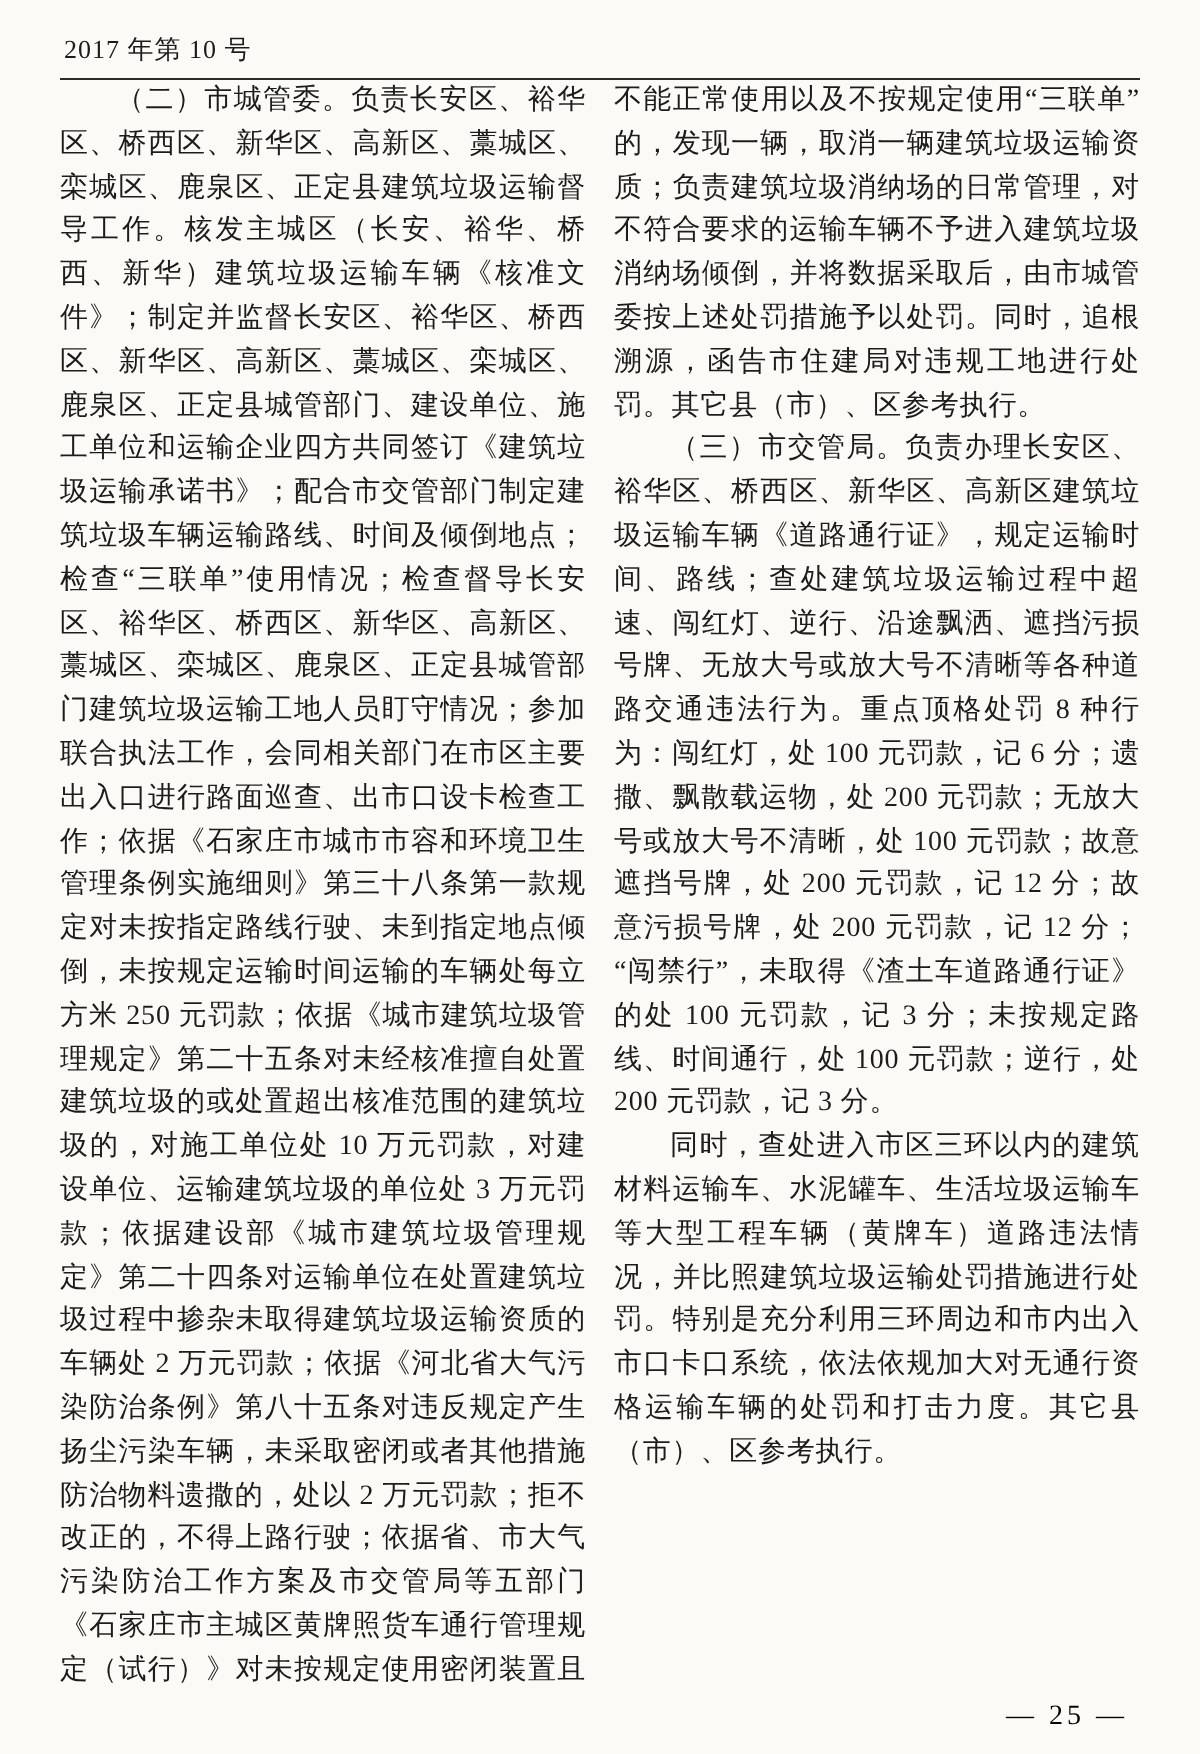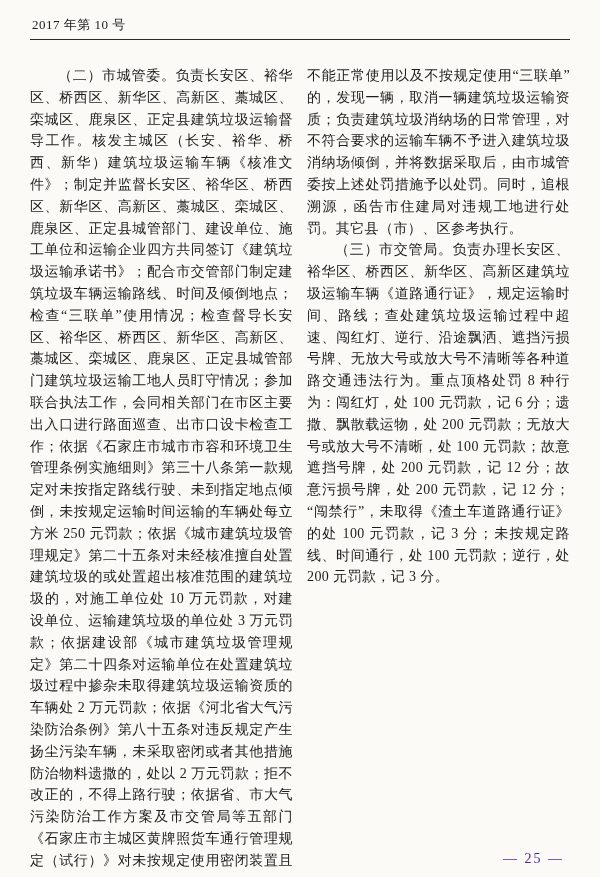--- a/index.html
+++ b/index.html
@@ -28,21 +28,21 @@
     border-bottom: 1.5px solid #2b2b2b;
   }
   .issue-number {
     letter-spacing: 0.5px;
   }
   .publication-title {
     font-style: italic;
     letter-spacing: 1px;
   }
   .article-body {
-    margin-top: 25px;
+    margin-top: 0;
     height: 807px;
     overflow: hidden;
     column-count: 2;
     column-gap: 14px;
     column-fill: auto;
     font-size: 14px;
     line-height: 21.8px;
     text-align: justify;
     text-justify: inter-character;
   }
@@ -51,34 +51,35 @@
     padding: 0;
     text-indent: 2em;
     letter-spacing: 0.4px;
   }
   .page-footer {
     position: absolute;
     right: 36px;
     bottom: 10px;
     font-size: 14px;
     letter-spacing: 2px;
-    color: #4c1d95;
+    color: #000000;
   }
 </style>
 </head>
 <body>
 
 <div class="page">
 
   <div class="page-header">
     <span class="issue-number">2017 年第 10 号</span>
   </div>
 
   <div class="article-body">
     <p>（二）市城管委。负责长安区、裕华区、桥西区、新华区、高新区、藁城区、栾城区、鹿泉区、正定县建筑垃圾运输督导工作。核发主城区（长安、裕华、桥西、新华）建筑垃圾运输车辆《核准文件》；制定并监督长安区、裕华区、桥西区、新华区、高新区、藁城区、栾城区、鹿泉区、正定县城管部门、建设单位、施工单位和运输企业四方共同签订《建筑垃圾运输承诺书》；配合市交管部门制定建筑垃圾车辆运输路线、时间及倾倒地点；检查“三联单”使用情况；检查督导长安区、裕华区、桥西区、新华区、高新区、藁城区、栾城区、鹿泉区、正定县城管部门建筑垃圾运输工地人员盯守情况；参加联合执法工作，会同相关部门在市区主要出入口进行路面巡查、出市口设卡检查工作；依据《石家庄市城市市容和环境卫生管理条例实施细则》第三十八条第一款规定对未按指定路线行驶、未到指定地点倾倒，未按规定运输时间运输的车辆处每立方米 250 元罚款；依据《城市建筑垃圾管理规定》第二十五条对未经核准擅自处置建筑垃圾的或处置超出核准范围的建筑垃圾的，对施工单位处 10 万元罚款，对建设单位、运输建筑垃圾的单位处 3 万元罚款；依据建设部《城市建筑垃圾管理规定》第二十四条对运输单位在处置建筑垃圾过程中掺杂未取得建筑垃圾运输资质的车辆处 2 万元罚款；依据《河北省大气污染防治条例》第八十五条对违反规定产生扬尘污染车辆，未采取密闭或者其他措施防治物料遗撒的，处以 2 万元罚款；拒不改正的，不得上路行驶；依据省、市大气污染防治工作方案及市交管局等五部门《石家庄市主城区黄牌照货车通行管理规定（试行）》对未按规定使用密闭装置且不能正常使用以及不按规定使用“三联单”的，发现一辆，取消一辆建筑垃圾运输资质；负责建筑垃圾消纳场的日常管理，对不符合要求的运输车辆不予进入建筑垃圾消纳场倾倒，并将数据采取后，由市城管委按上述处罚措施予以处罚。同时，追根溯源，函告市住建局对违规工地进行处罚。其它县（市）、区参考执行。</p>
     <p>（三）市交管局。负责办理长安区、裕华区、桥西区、新华区、高新区建筑垃圾运输车辆《道路通行证》，规定运输时间、路线；查处建筑垃圾运输过程中超速、闯红灯、逆行、沿途飘洒、遮挡污损号牌、无放大号或放大号不清晰等各种道路交通违法行为。重点顶格处罚 8 种行为：闯红灯，处 100 元罚款，记 6 分；遗撒、飘散载运物，处 200 元罚款；无放大号或放大号不清晰，处 100 元罚款；故意遮挡号牌，处 200 元罚款，记 12 分；故意污损号牌，处 200 元罚款，记 12 分；“闯禁行”，未取得《渣土车道路通行证》的处 100 元罚款，记 3 分；未按规定路线、时间通行，处 100 元罚款；逆行，处 200 元罚款，记 3 分。</p>
+    <p>同时，查处进入市区三环以内的建筑材料运输车、水泥罐车、生活垃圾运输车等大型工程车辆（黄牌车）道路违法情况，并比照建筑垃圾运输处罚措施进行处罚。特别是充分利用三环周边和市内出入市口卡口系统，依法依规加大对无通行资格运输车辆的处罚和打击力度。其它县（市）、区参考执行。</p>
   </div>
 
   <div class="page-footer">
     <span>— 25 —</span>
   </div>
 
 </div>
 
 </body></html>

